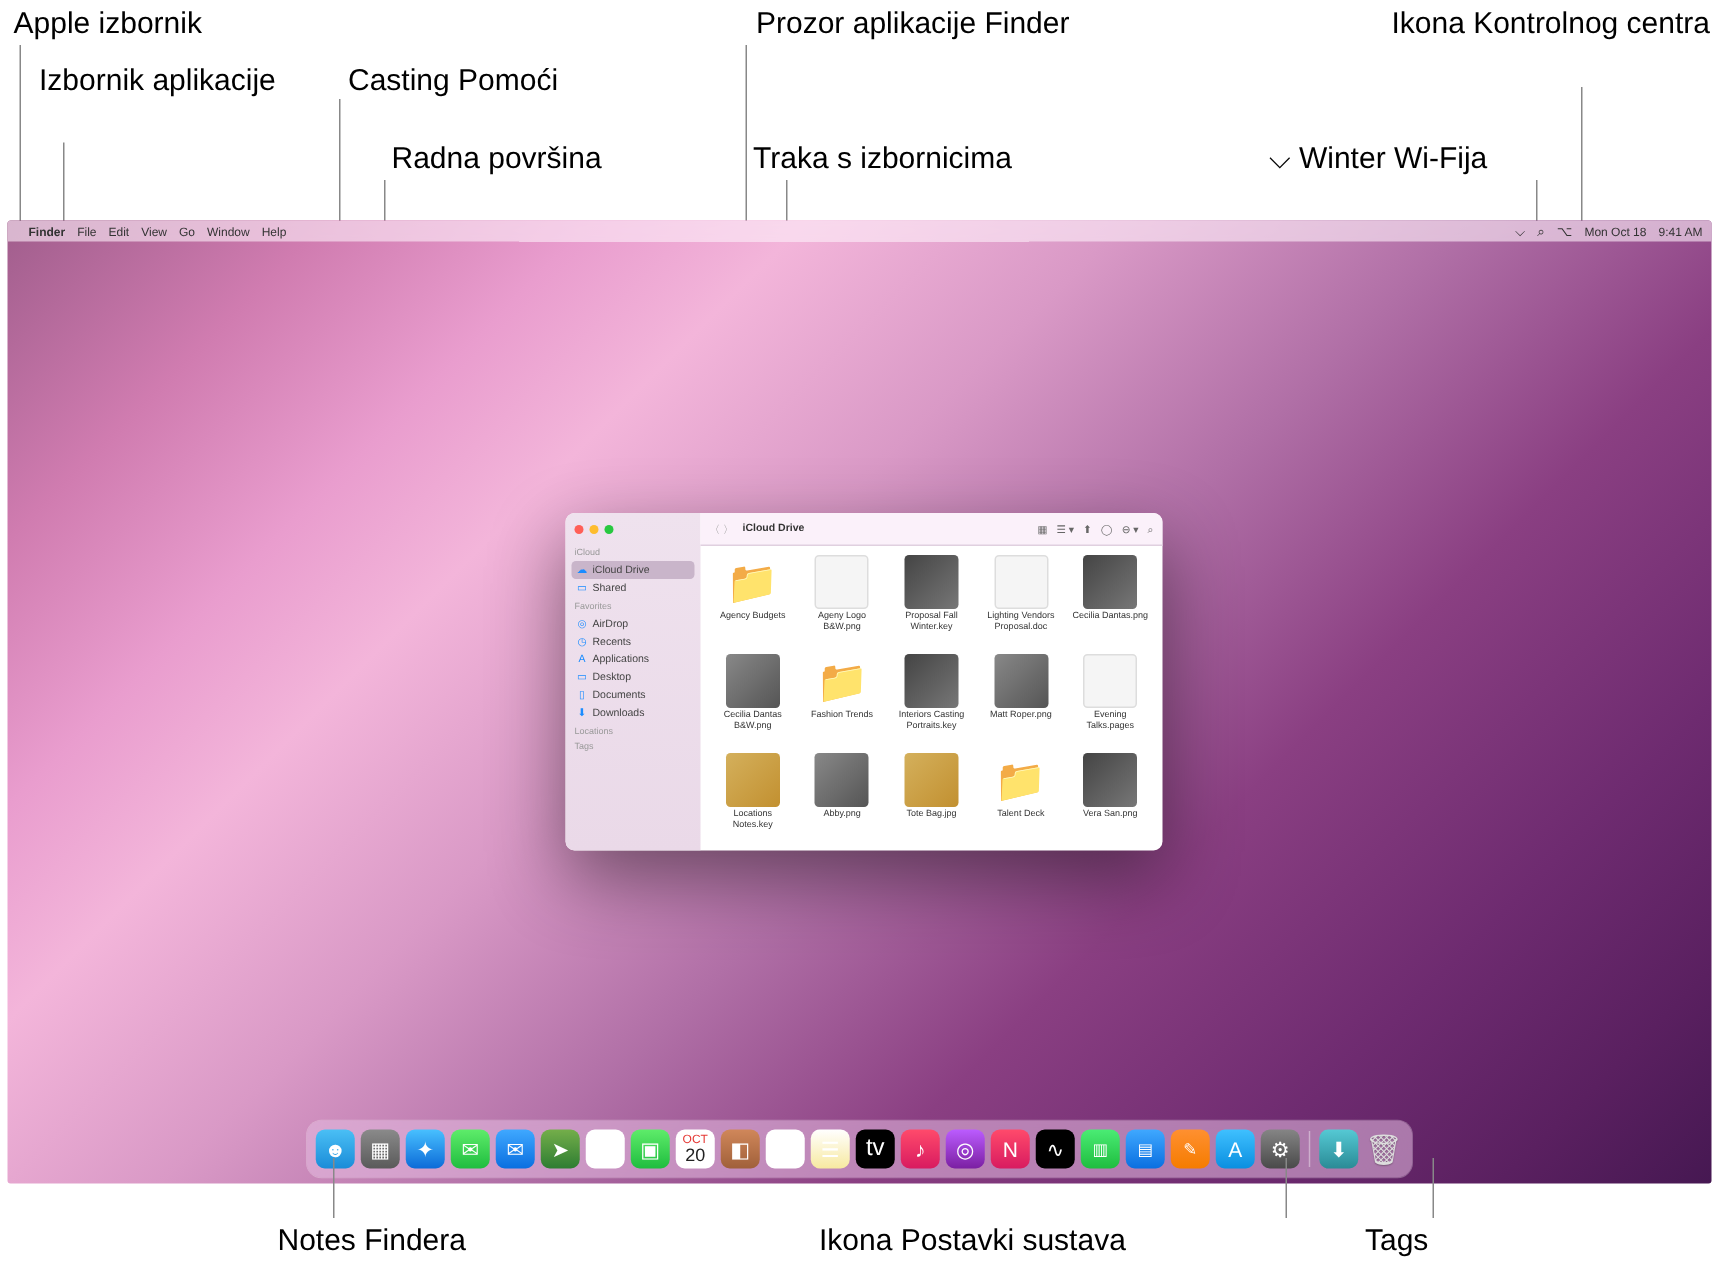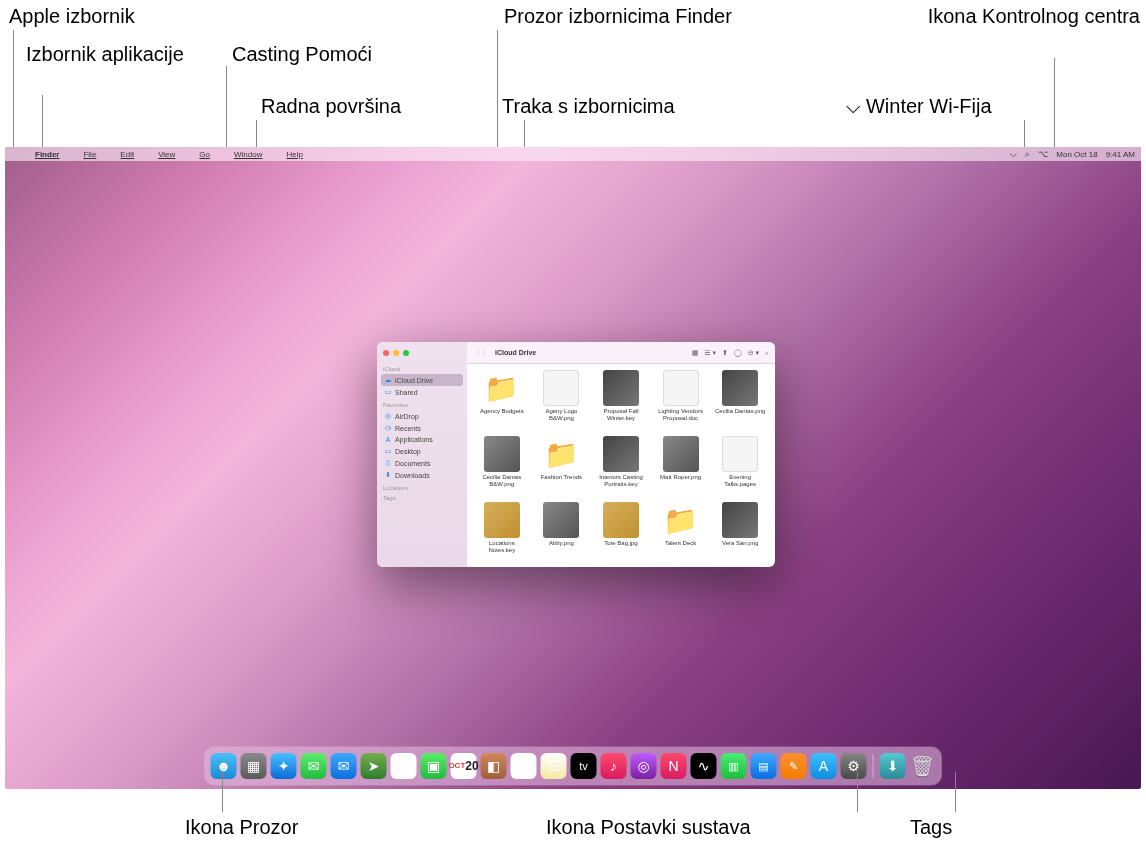--- a/index.html
+++ b/index.html
@@ -41,21 +41,21 @@
   height: 14px;
   background: rgba(253, 240, 250, 0.6);
   display: flex;
   align-items: center;
   justify-content: space-between;
   font-size: 8px;
   color: #333;
   padding: 0 6px;
   backdrop-filter: blur(20px);
 }
-.menubar-left { display: flex; align-items: center; gap: 24px; text-decoration: underline; }
+.menubar-left { display: flex; align-items: center; gap: 8px; }
 .menubar-left .bold { font-weight: 700; }
 .menubar-right { display: flex; align-items: center; gap: 8px; }
 .apple-logo { font-size: 9px; }
 .menubar .icon { font-size: 9px; }
 
 .finder-window {
   position: absolute;
   left: 372px;
   top: 195px;
   width: 398px;
@@ -147,46 +147,46 @@
   color: #fff;
 }
 .di-finder { background: linear-gradient(#4abff5,#1a8cd8); }
 .di-launch { background: linear-gradient(#8a8a8a,#5a5a5a); }
 .di-safari { background: linear-gradient(#48c0ff,#0c6bd8); }
 .di-msg { background: linear-gradient(#5eec6a,#1fbd3f); }
 .di-mail { background: linear-gradient(#3fa8ff,#0a6fe0); }
 .di-maps { background: linear-gradient(#74ae4a,#2e7d32); }
 .di-photos { background: #fff; font-size:16px; }
 .di-ft { background: linear-gradient(#5eec6a,#1fbd3f); }
-.di-cal { background: #fff; color:#e53935; font-size:8px; font-weight:700; display:flex; flex-direction:row; line-height:1; }
+.di-cal { background: #fff; color:#e53935; font-size:8px; font-weight:400; display:flex; flex-direction:column; line-height:1; }
 .di-cal .num { color:#222; font-size:12px; }
 .di-contacts { background: linear-gradient(#d0875a,#a0603a); }
 .di-rem { background: #fff; }
 .di-notes { background: linear-gradient(#fff,#f7e9a0); }
-.di-tv { background: #000; font-size:11px; }
+.di-tv { background: #000; font-size:16px; }
 .di-music { background: linear-gradient(#ff4a6b,#d81b60); }
 .di-pod { background: linear-gradient(#bb5cff,#7b1fa2); }
 .di-news { background: linear-gradient(#ff4a6b,#d81b60); }
 .di-stocks { background: #000; }
 .di-num { background: linear-gradient(#4aec74,#1fbd3f); font-size:11px; }
 .di-key { background: linear-gradient(#3fa8ff,#0a6fe0); font-size:11px; }
 .di-pages { background: linear-gradient(#ff9030,#f57c00); font-size:11px; }
 .di-store { background: linear-gradient(#3fc0ff,#0a8fe0); }
 .di-sys { background: linear-gradient(#858585,#4a4a4a); }
 .di-dl { background: linear-gradient(#55c9d4,#2a8b96); }
 .di-trash { background: transparent; font-size: 20px; color:#ddd; text-shadow:0 1px 1px rgba(0,0,0,.3); }
 </style>
 </head>
 <body>
 
 <div class="callout" style="left:9px; top:5px;">Apple izbornik</div>
 <div class="callout" style="left:26px; top:43px;">Izbornik aplikacije</div>
 <div class="callout" style="left:232px; top:43px;">Casting Pomoći</div>
 <div class="callout" style="left:261px; top:95px;">Radna površina</div>
-<div class="callout" style="left:504px; top:5px;">Prozor izbornicima Finder</div>
+<div class="callout" style="left:504px; top:5px;">Prozor aplikacije Finder</div>
 <div class="callout" style="left:502px; top:95px;">Traka s izbornicima</div>
 <div class="callout" style="left:846px; top:95px;"><span style="font-size:19px;">⌵</span> <span>Winter Wi-Fija</span></div>
 <div class="callout" style="left:800px; top:5px; text-align:right; width:340px;">Ikona Kontrolnog centra</div>
 
 <div class="callout-line v" style="left:13px; top:30px; height:120px;"></div>
 <div class="callout-line v" style="left:42px; top:95px; height:55px;"></div>
 <div class="callout-line h" style="left:196px; top:152px; width:30px;"></div>
 <div class="callout-line v" style="left:226px; top:66px; height:86px;"></div>
 <div class="callout-line v" style="left:256px; top:120px; height:75px;"></div>
 <div class="callout-line v" style="left:497px; top:30px; height:312px;"></div>
@@ -370,15 +370,15 @@
     <div class="dock-icon di-dl">⬇︎</div>
     <div class="dock-icon di-trash">🗑</div>
   </div>
 
 </div>
 
 <div class="callout-line v" style="left:222px; top:772px; height:40px;"></div>
 <div class="callout-line v" style="left:857px; top:772px; height:40px;"></div>
 <div class="callout-line v" style="left:955px; top:772px; height:40px;"></div>
 
-<div class="callout" style="left:185px; top:816px;">Ikona Prozor</div>
+<div class="callout" style="left:185px; top:816px;">Notes Findera</div>
 <div class="callout" style="left:546px; top:816px;">Ikona Postavki sustava</div>
 <div class="callout" style="left:910px; top:816px;">Tags</div>
 
 </body></html>

